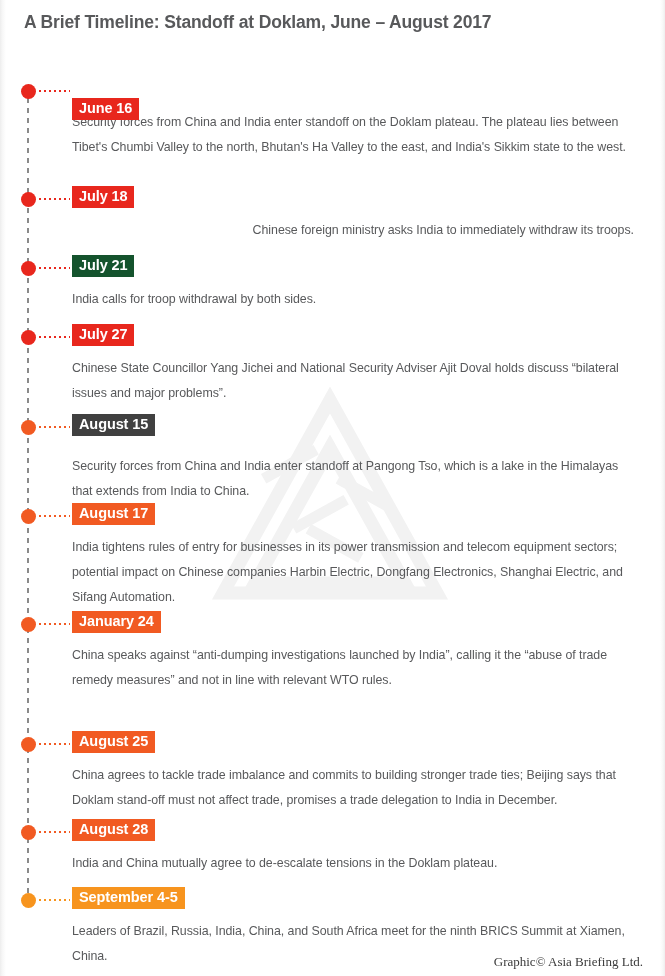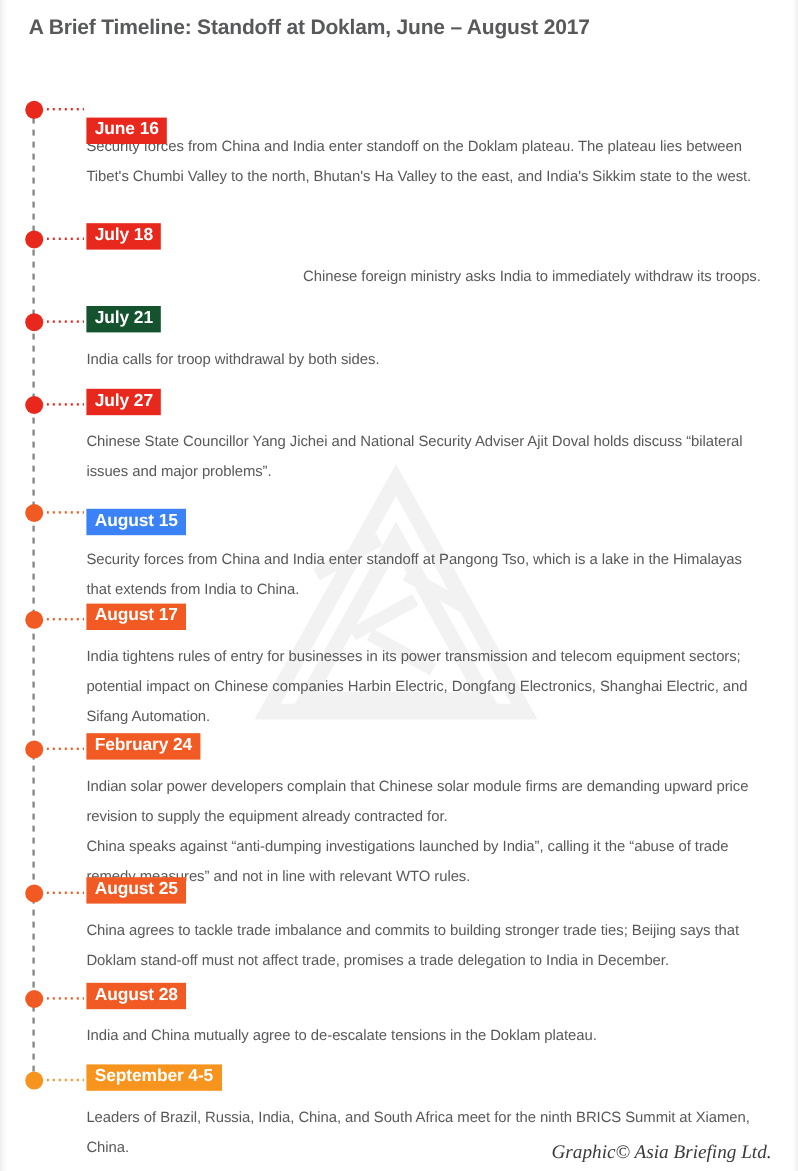--- a/index.html
+++ b/index.html
@@ -147,22 +147,21 @@
   .body-text p {
     margin: 0;
   }
 
   
   .credit {
     position: absolute;
     right: 22px;
     bottom: 6px;
     font-family: "Liberation Serif", serif;
-    font-style: italic;
-    font-size: 16px;
+    font-size: 13px;
     color: #3b3b3b;
     white-space: nowrap;
     z-index: 4;
   }
 </style>
 </head>
 <body>
 
 <div id="page">
 
@@ -215,39 +214,38 @@
         <div class="dot" style="top: 330px; background: rgb(232, 39, 29);"></div>
         <div class="connector" style="top: 336px; color: rgb(232, 39, 29);"></div>
         <div class="badge" style="top: 324px; background: rgb(232, 39, 29);">July 27</div>
         <div class="body-text" style="top: 356px;">
           <p>Chinese State Councillor Yang Jichei and National Security Adviser Ajit Doval holds discuss “bilateral issues and major problems”.</p>
         </div>
       </div>
       <div class="event" style="top: 0px;">
         <div class="dot" style="top: 420px; background: rgb(241, 90, 34);"></div>
         <div class="connector" style="top: 426px; color: rgb(241, 90, 34);"></div>
-        <div class="badge" style="top: 414px; background: #3b82f6; margin-top: 10px;">August 15</div>
+        <div class="badge" style="top: 414px; background: #404040;">August 15</div>
         <div class="body-text" style="top: 454px;">
           <p>Security forces from China and India enter standoff at Pangong Tso, which is a lake in the Himalayas that extends from India to China.</p>
         </div>
       </div>
       <div class="event" style="top: 0px;">
         <div class="dot" style="top: 509px; background: rgb(241, 90, 34);"></div>
         <div class="connector" style="top: 515px; color: rgb(241, 90, 34);"></div>
         <div class="badge" style="top: 503px; background: rgb(241, 90, 34);">August 17</div>
         <div class="body-text" style="top: 535px;">
           <p>India tightens rules of entry for businesses in its power transmission and telecom equipment sectors; potential impact on Chinese companies Harbin Electric, Dongfang Electronics, Shanghai Electric, and Sifang Automation.</p>
         </div>
       </div>
       <div class="event" style="top: 0px;">
         <div class="dot" style="top: 617px; background: rgb(241, 90, 34);"></div>
         <div class="connector" style="top: 623px; color: rgb(241, 90, 34);"></div>
-        <div class="badge" style="top: 611px; background: rgb(241, 90, 34);">February 24</div>
+        <div class="badge" style="top: 611px; background: rgb(241, 90, 34);">January 24</div>
         <div class="body-text" style="top: 643px;">
-          <p>Indian solar power developers complain that Chinese solar module firms are demanding upward price revision to supply the equipment already contracted for.</p>
           <p>China speaks against “anti-dumping investigations launched by India”, calling it the “abuse of trade remedy measures” and not in line with relevant WTO rules.</p>
         </div>
       </div>
       <div class="event" style="top: 0px;">
         <div class="dot" style="top: 737px; background: rgb(241, 90, 34);"></div>
         <div class="connector" style="top: 743px; color: rgb(241, 90, 34);"></div>
         <div class="badge" style="top: 731px; background: rgb(241, 90, 34);">August 25</div>
         <div class="body-text" style="top: 763px;">
           <p>China agrees to tackle trade imbalance and commits to building stronger trade ties; Beijing says that Doklam stand-off must not affect trade, promises a trade delegation to India in December.</p>
         </div>

